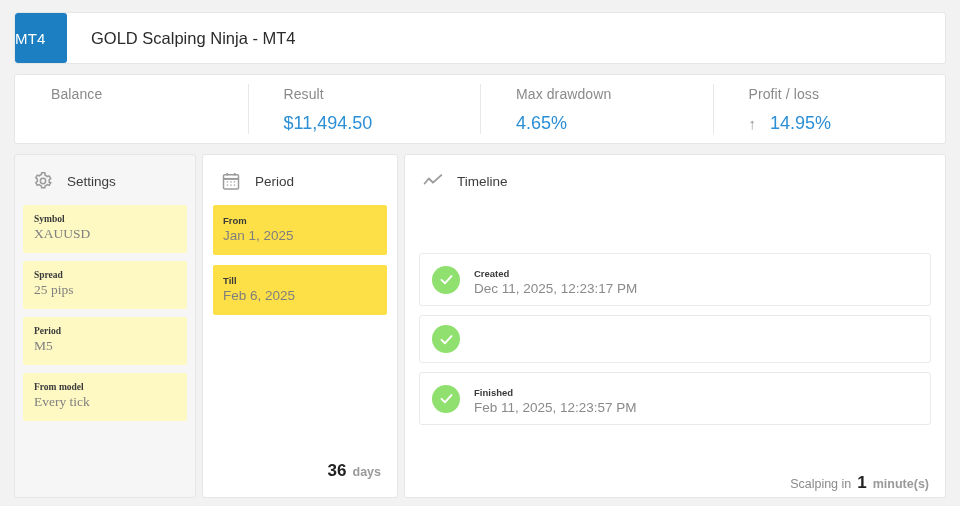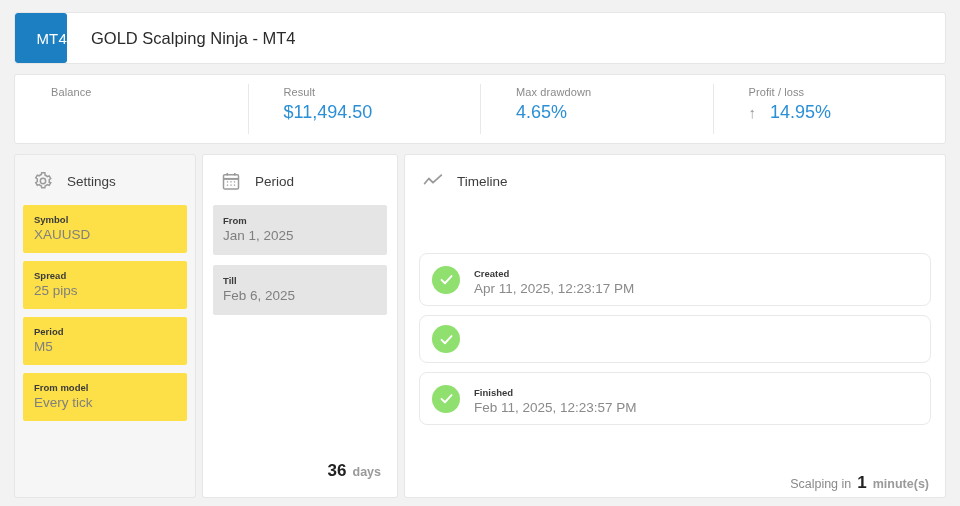--- a/index.html
+++ b/index.html
@@ -12,80 +12,80 @@
   .page { width: 960px; height: 506px; padding: 12px 14px; }
 
   
   .header-card {
     background:#fff; border:1px solid #e6e6e6; border-radius:3px;
     height:52px; display:flex; align-items:stretch; overflow:hidden;
     margin-bottom:10px;
   }
   .mt4-badge {
     width:52px; min-width:52px; background:#1b7fc1; border-radius:3px;
-    display:flex; align-items:center; justify-content:flex-end;
+    display:flex; align-items:center; justify-content:flex-start;
     color:#fff; font-size:15px; letter-spacing:.2px;
   }
   .header-title {
     display:flex; align-items:center; padding-left:24px;
     font-size:16.5px; color:#2b2b2b;
   }
 
   
   .stats-card {
     background:#fff; border:1px solid #e6e6e6; border-radius:3px;
     height:70px; display:flex; align-items:center; margin-bottom:10px;
   }
   .stat { flex:1; padding:0 0 0 36px; position:relative; height:46px; }
   .stat + .stat::before {
     content:""; position:absolute; left:0; top:-2px;
     width:1px; height:50px; background:#e8e8e8;
   }
-  .stat-label { font-size:11px; color:#8a8a8a; margin-bottom:4px; letter-spacing:.1px; }
+  .stat-label { font-size:14px; color:#8a8a8a; margin-bottom:11px; letter-spacing:.1px; }
   .stat-value { font-size:18px; color:#3b3b3b; font-weight:400; }
   .stat-value.accent { color:#2b8fd6; }
   .stat-row { display:flex; align-items:center; gap:14px; }
   .arrow-up { color:#9a9a9a; font-size:15px; line-height:1; }
 
   
   .cols { display:flex; gap:6px; height:344px; }
 
   .card { border:1px solid #e6e6e6; border-radius:3px; background:#fff; }
   .card-head {
     display:flex; align-items:center; gap:14px;
     padding:16px 18px 14px 18px; font-size:13.5px; color:#3d3d3d;
   }
   .icon { width:20px; height:20px; display:block; color:#9b9b9b; flex:none; }
 
   
   .settings-card { width:182px; background:#f6f6f6; display:flex; flex-direction:column; }
   .settings-body { padding:0 8px 8px 8px; display:flex; flex-direction:column; gap:8px; }
   .field-white {
-    background:#fde047; border-radius:2px; padding:9px 11px 11px 11px;
+    background:#fef9c3; border-radius:2px; padding:9px 11px 11px 11px;font-family:Liberation Serif, serif;
   }
   .field-label { font-size:9.5px; color:#3a3a3a; font-weight:bold; margin-bottom:2px; }
   .field-value { font-size:13.5px; color:#7f7f7f; }
 
   
   .period-card { width:196px; display:flex; flex-direction:column; }
   .period-body { padding:0 10px; display:flex; flex-direction:column; gap:10px; flex:1; }
-  .field-grey { background:#e5e5e5; border-radius:2px; padding:10px 10px 12px 10px; }
+  .field-grey { background:#fde047; border-radius:2px; padding:10px 10px 12px 10px; }
   .period-foot {
     padding:0 16px 16px 0; text-align:right;
     display:flex; align-items:baseline; justify-content:flex-end; gap:6px;
   }
   .big-num { font-size:17px; color:#222; font-weight:bold; }
   .unit { font-size:12.5px; color:#9a9a9a;font-weight:bold; }
 
   
   .timeline-card { flex:1; display:flex; flex-direction:column;gap:48px; }
   .timeline-body { padding:0 14px; display:flex; flex-direction:column; gap:9px; }
   .tl-row {
     display:flex; align-items:center; gap:14px;
-    border:1px solid #e9e9e9; border-radius:8px;
+    border:1px solid #e9e9e9; border-radius:3px;
     background:#fff; padding:9px 12px;
   }
   .check {
     width:28px; height:28px; border-radius:50%; background:#8fe06e;
     display:flex; align-items:center; justify-content:center; flex:none;
   }
   .check svg { width:15px; height:15px; }
   .tl-label { font-size:9.5px; color:#3a3a3a; font-weight:bold; margin-bottom:1px; }
   .tl-time { font-size:13.5px; color:#8a8a8a; }
   .timeline-foot {
@@ -213,21 +213,21 @@
       <div class="timeline-body">
 
         <div class="tl-row">
           <span class="check">
             <svg viewBox="0 0 24 24" fill="none" stroke="#ffffff" stroke-width="3" stroke-linecap="round" stroke-linejoin="round">
               <path d="M4 12.5 L9.5 18 L20 6.5"></path>
             </svg>
           </span>
           <span>
             <span class="tl-label">Created</span>
-            <span class="tl-time" style="display:block">Apr 11, 2025, 12:23:17 PM</span>
+            <span class="tl-time" style="display:block">Dec 11, 2025, 12:23:17 PM</span>
           </span>
         </div>
 
         <div class="tl-row">
           <span class="check">
             <svg viewBox="0 0 24 24" fill="none" stroke="#ffffff" stroke-width="3" stroke-linecap="round" stroke-linejoin="round">
               <path d="M4 12.5 L9.5 18 L20 6.5"></path>
             </svg>
           </span>
         </div>

